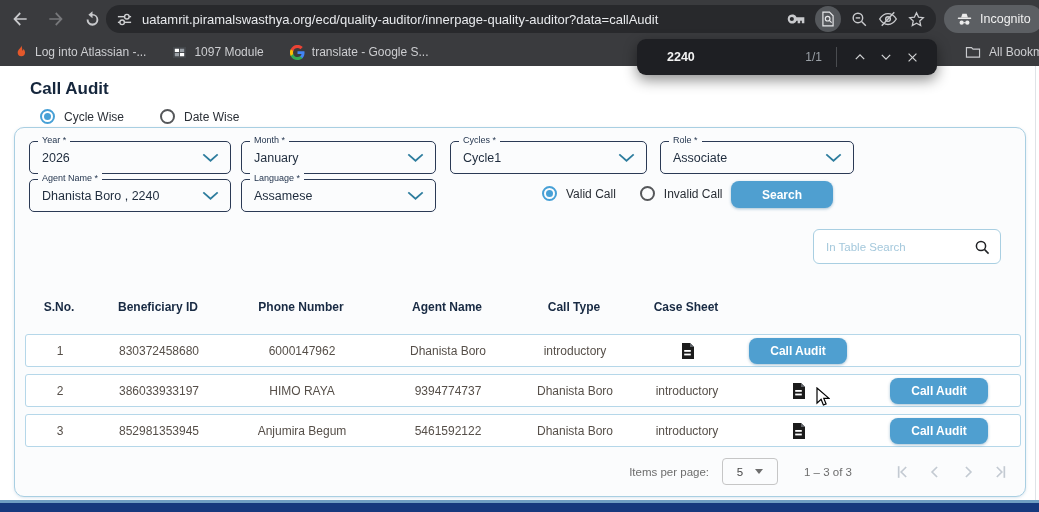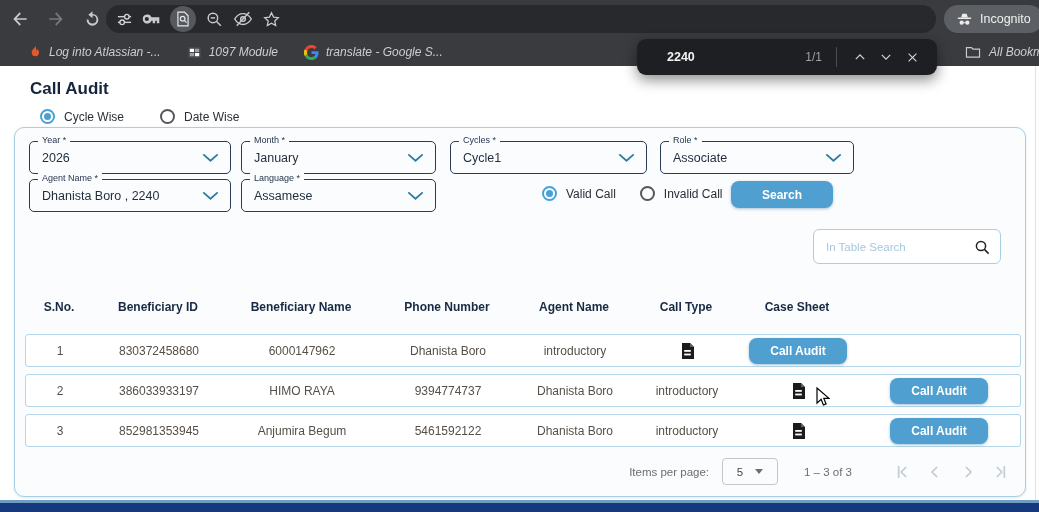--- a/index.html
+++ b/index.html
@@ -11,21 +11,21 @@
   .nav-btn { position:absolute; top:7px; width:24px; height:24px; display:flex; align-items:center; justify-content:center; }
   .omnibox { position:absolute; left:106px; top:5px; width:830px; height:28px; background:#28292c;
              border-radius:14px; display:flex; align-items:center; padding:0 10px; }
   .omnibox .url { color:#e8eaed; font-size:13px; margin-left:9px; white-space:nowrap; overflow:hidden; flex:1; }
   .omni-icons { display:flex; align-items:center; gap:9px; margin-left:8px; }
   .icon-circle { width:26px; height:26px; border-radius:50%; background:#55585c; display:flex; align-items:center; justify-content:center; }
   .incognito { position:absolute; left:944px; top:5px; height:28px; padding:0 12px; border-radius:14px;
                background:#5c5f63; display:flex; align-items:center; gap:7px; color:#f1f1f1; font-size:12.5px; }
 
   .bookmarks { position:absolute; top:38px; left:0; width:1039px; height:28px; background:#3a3b3e;
-               display:flex; align-items:center; padding-left:28px; gap:26px;font-style:italic; }
+               display:flex; align-items:center; padding-left:14px; gap:26px; }
   .bm { display:flex; align-items:center; gap:7px; color:#cdced1; font-size:12px; white-space:nowrap; }
   .bm-right { position:absolute; right:0; top:0; height:28px; display:flex; align-items:center; gap:8px;
               padding-left:10px; width:92px; overflow:hidden; color:#cdced1; font-size:12px; }
   .bm-divider { width:1px; height:16px; background:#57595d; }
 
   .find-bar { position:absolute; left:637px; top:39px; width:300px; height:36px; background:#1e1f23;
               border-radius:9px; box-shadow:0 5px 14px rgba(0,0,0,.45); display:flex; align-items:center;
               padding:0 12px 0 30px; z-index:20; }
   .find-query { color:#f2f2f2; font-size:12.5px; font-weight:bold; }
   .find-count { color:#9aa0a6; font-size:12px; margin-left:auto; }
@@ -112,20 +112,21 @@
     <span style="display:flex;">
       <svg width="17" height="17" viewBox="0 0 18 18">
           <g stroke="#cfd0d2" stroke-width="1.5">
             <line x1="2" y1="6" x2="16" y2="6"></line>
             <line x1="2" y1="12" x2="16" y2="12"></line>
             <circle cx="11.5" cy="6" r="2.4" fill="#28292c"></circle>
             <circle cx="6.5" cy="12" r="2.4" fill="#28292c"></circle>
           </g>
         </svg>
     </span>
+    <span class="url">uatamrit.piramalswasthya.org/ecd/quality-auditor/innerpage-quality-auditor?data=callAudit</span>
     <span class="omni-icons">
       <span style="display:flex;">
         <svg width="20" height="20" viewBox="0 0 24 24">
             <path d="M22 10h-9.35A5.5 5.5 0 1 0 12.65 14H14v3h3v-3h2v3h3v-7zM7 14.5A2.5 2.5 0 1 1 7 9.5a2.5 2.5 0 0 1 0 5z" fill="#c9cacd"></path>
           </svg>
       </span>
       <span class="icon-circle">
         <svg width="16" height="16" viewBox="0 0 22 22">
             <g stroke="#e8e9eb" fill="none" stroke-width="1.6">
               <path d="M4 1.5h9l5 5V20.5H4z"></path>
@@ -332,21 +333,20 @@
       <svg width="16" height="16" viewBox="0 0 16 16">
           <circle cx="7" cy="7" r="4.6" fill="none" stroke="#202124" stroke-width="1.5"></circle>
           <line x1="10.4" y1="10.4" x2="14.6" y2="14.6" stroke="#202124" stroke-width="1.5"></line>
         </svg>
     </span>
   </div>
 
   <div class="thead grid-cols">
     <span class="th">S.No.</span>
     <span class="th">Beneficiary ID</span>
-    <span class="th">Beneficiary Name</span>
     <span class="th">Phone Number</span>
     <span class="th">Agent Name</span>
     <span class="th">Call Type</span>
     <span class="th">Case Sheet</span>
     <span class="th"></span>
   </div>
 
   <div class="tbody">
 
     <div class="trow grid-cols">

